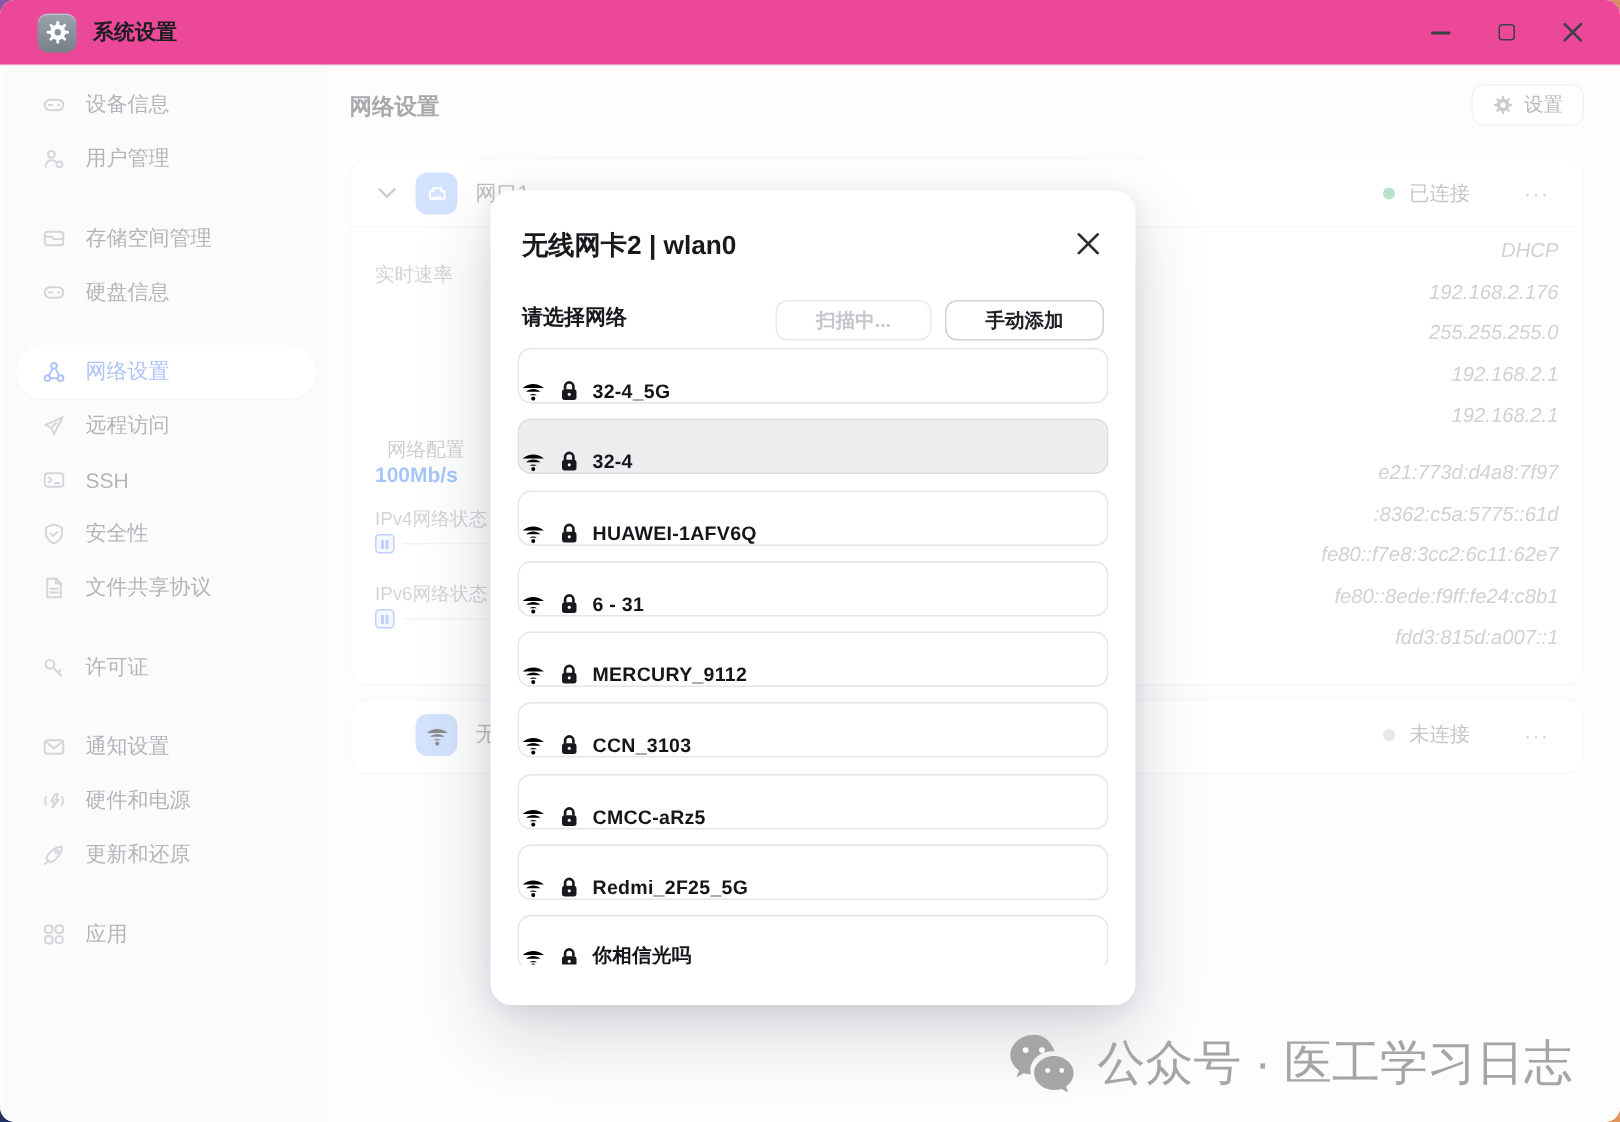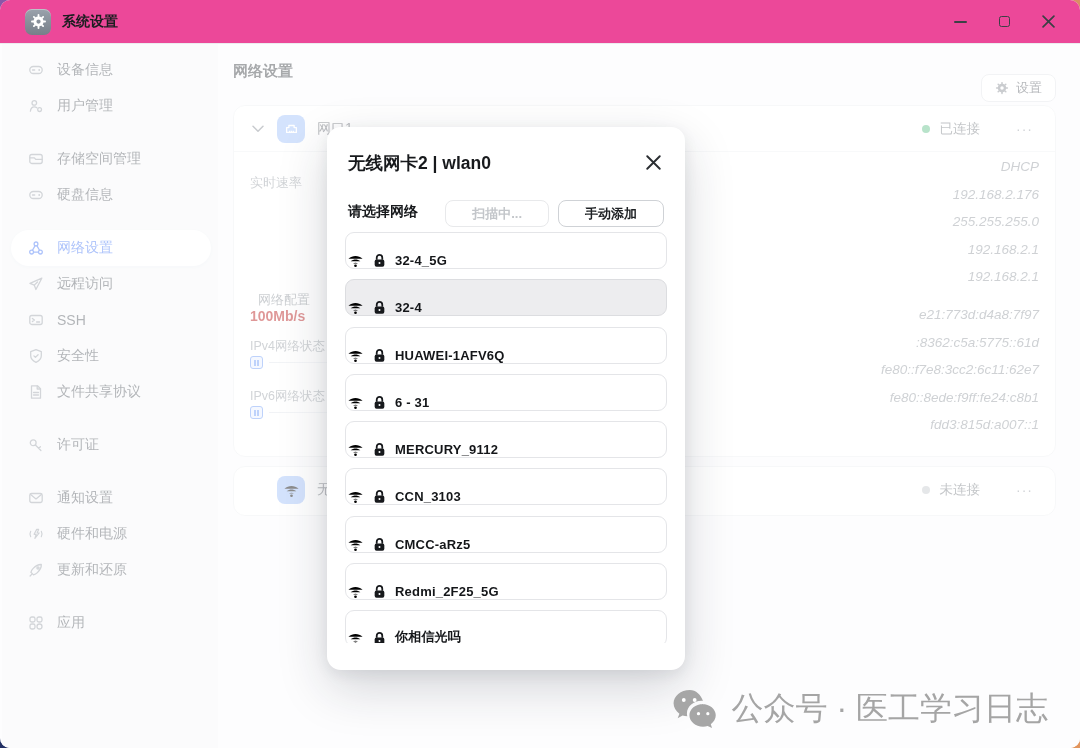--- a/index.html
+++ b/index.html
@@ -34,21 +34,21 @@
   .side-item { height:36px; margin:0 9px; display:flex; align-items:center; gap:13px;
                padding-left:17px; border-radius:18px; font-size:14px; color:#565b63; }
   .side-item.gap { margin-top:17px; }
   .side-item svg { flex:0 0 auto; color:#9da3ab; }
   .side-item.active { background:#ffffff; color:var(--accent); box-shadow:0 1px 4px rgba(40,60,120,.06); }
   .side-item.active svg { color:var(--accent); }
 
   
   .main { position:absolute; left:218px; top:0; right:0; bottom:0; background:#fbfbfd; }
   .page-title { position:absolute; left:15px; top:18px; font-size:15px; font-weight:bold; color:#3c4046; }
-  .settings-btn { position:absolute; right:24px; top:30px; height:28px; padding:0 13px;
+  .settings-btn { position:absolute; right:24px; top:12px; height:28px; padding:0 13px;
                   background:#fff; border:1px solid #e3e5e8; border-radius:8px;
                   display:flex; align-items:center; gap:7px; font-size:13px; color:#5f646b; }
   .settings-btn svg { color:#8a8f96; }
 
   .card { position:absolute; left:15px; width:823px; background:#fff; border:1px solid #eef0f2; border-radius:12px; }
   .card1 { top:61px; height:352px; }
   .card2 { top:422px; height:50px; }
   .card-header { height:46px; display:flex; align-items:center; padding:0 18px; }
   .card1 .card-header { border-bottom:1px solid #f0f1f3; }
   .chev { color:#868c94; width:12px; }
@@ -58,40 +58,40 @@
   .card-name { margin-left:12px; font-size:14px; color:#6b7077; }
   .status { margin-left:auto; display:flex; align-items:center; gap:10px; font-size:13.5px; color:#7c8187; }
   .dot { width:8px; height:8px; border-radius:4px; }
   .dot.on { background:var(--connected); }
   .dot.off { background:var(--disconnected); }
   .menu-dots { margin-left:26px; margin-right:4px; color:#9aa0a8; font-size:14px; letter-spacing:1px; }
 
   .lbl { position:absolute; font-size:13px; color:#9aa0a7; }
   .lbl-realtime { left:16px; top:68px; }
   .lbl-config   { left:24px; top:185px; color:#8f959c; }
-  .val-speed    { position:absolute; left:16px; top:202px; font-size:14px; font-weight:bold; color:#b91c1c; }
+  .val-speed    { position:absolute; left:16px; top:202px; font-size:14px; font-weight:bold; color:#3b82f6; }
   .lbl-ipv4     { left:16px; top:232px; font-size:12.5px; }
   .lbl-ipv6     { left:16px; top:282px; font-size:12.5px; }
   .mini-row { position:absolute; left:16px; display:flex; align-items:center; gap:6px; }
   .mini-row.v4 { top:250px; } .mini-row.v6 { top:300px; }
   .mini-tag { width:13px; height:13px; border:1.5px solid #6f9bf7; border-radius:3px; background:#e8f0fe;
               display:flex; align-items:center; justify-content:center; gap:1.5px; }
   .mini-tag i { display:block; width:1.5px; height:6px; background:#6f9bf7; }
   .mini-line { width:58px; height:1px; background:linear-gradient(90deg,#dfe3ea,#eef1f5); }
 
   .vals { position:absolute; right:16px; text-align:right; }
   .vals .vrow { height:27.5px; display:flex; align-items:center; justify-content:flex-end;
                 font-size:13.5px; color:#949aa1;font-style:italic; }
   .vals4 { top:47px; } .vals6 { top:195px; }
 
   
   .overlay { position:absolute; inset:0; background:rgba(255,255,255,.55); z-index:5; }
 
   
-  .modal { position:absolute; left:327px; top:127px; width:358px; height:543px; background:#fff;
+  .modal { position:absolute; left:327px; top:127px; width:430px; height:543px; background:#fff;
            border-radius:14px; z-index:10;
            box-shadow:0 18px 50px rgba(30,35,50,.18), 0 4px 14px rgba(30,35,50,.08); }
   .modal-title { position:absolute; left:21px; top:24px; font-size:17.5px; font-weight:bold; color:#17191c; }
   .modal-close { position:absolute; right:24px; top:27px; width:16px; height:16px; color:#2a2d31;
                  display:flex; align-items:center; justify-content:center; }
   .modal-sub { position:absolute; left:21px; top:76px; font-size:14px; font-weight:bold; color:#17191c; }
   .modal-btns { position:absolute; right:21px; top:73px; display:flex; gap:9px; }
   .mbtn { height:27px; padding:0 26px; border-radius:8px; font-size:13px; font-weight:bold;
           display:flex; align-items:center; background:#fff; border:1px solid; }
   .mbtn.scan { color:#c3c6ca; border-color:#e8e9eb; }

